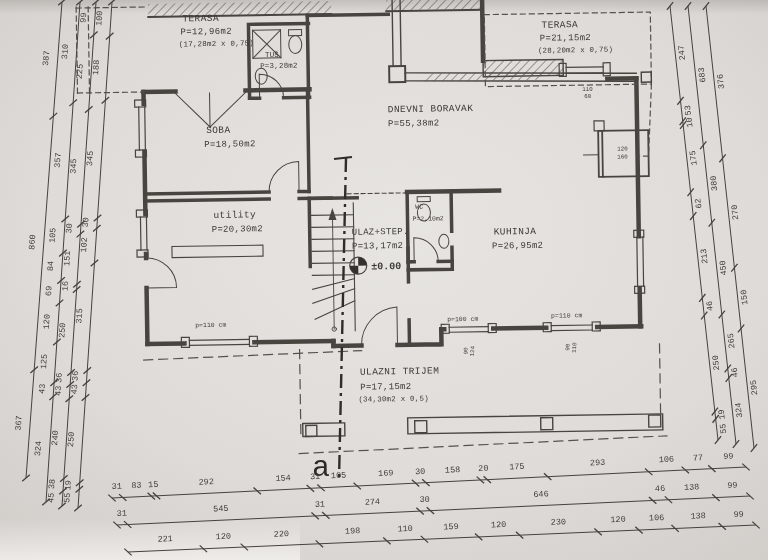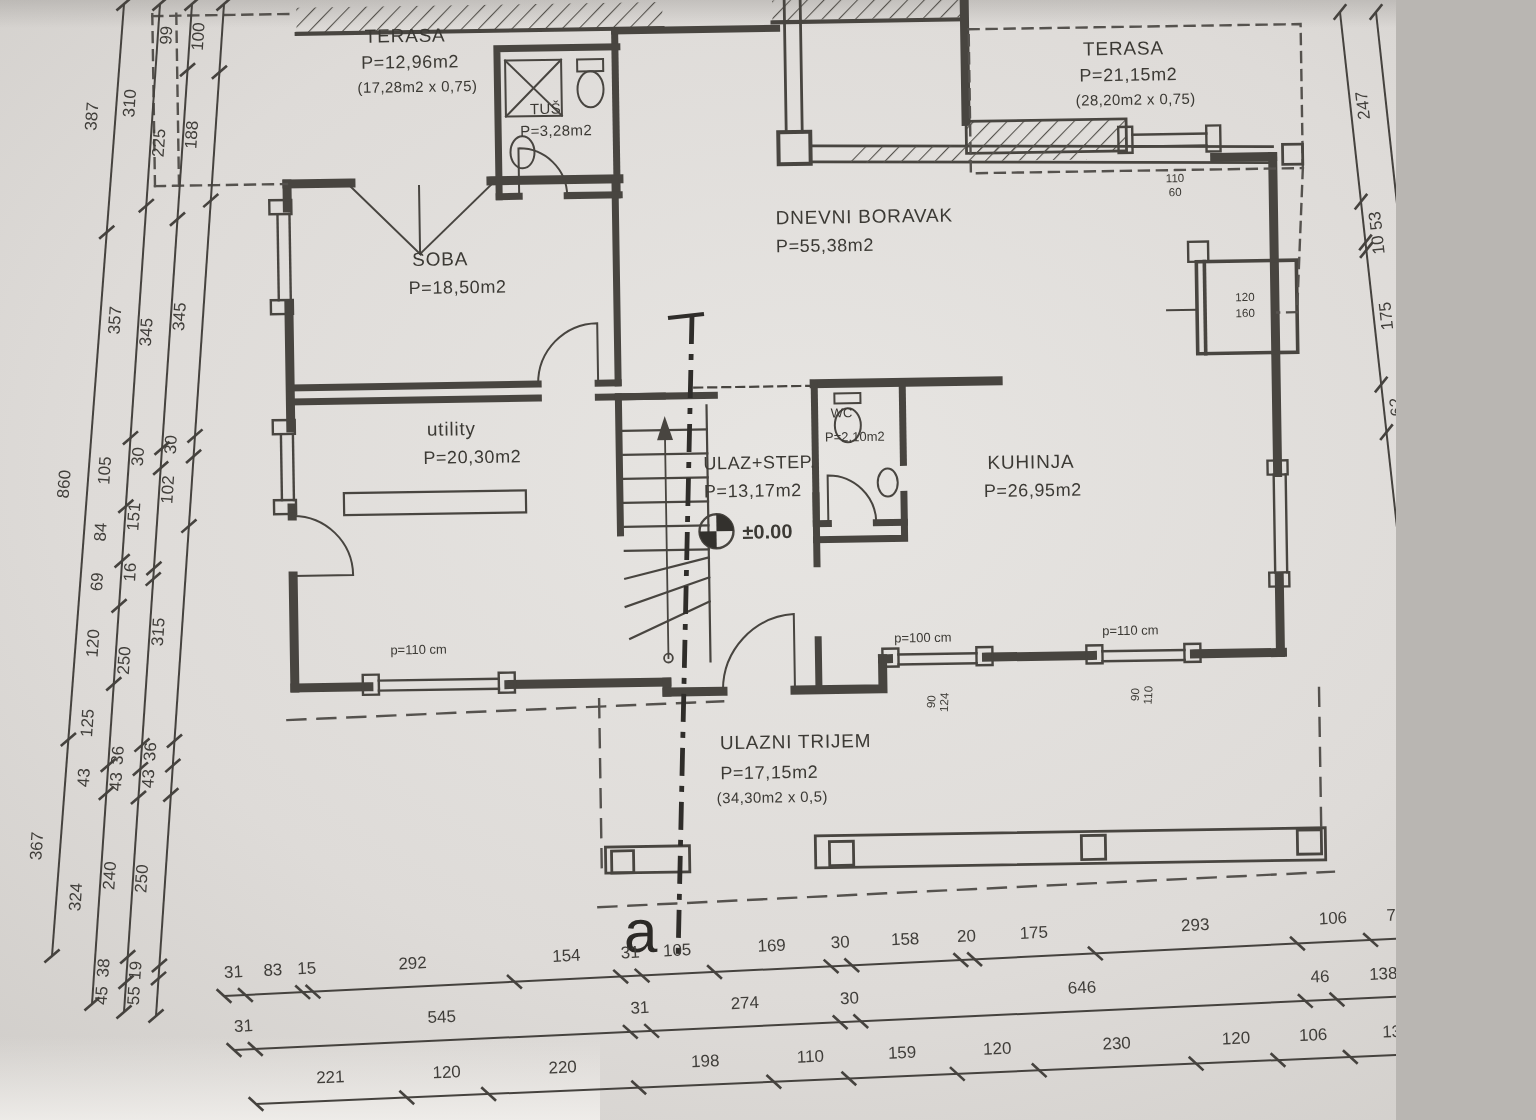--- a/index.html
+++ b/index.html
@@ -1,18 +1,18 @@
 <!DOCTYPE html>
 <html><head>
 <meta charset="utf-8">
 <style>
   html,body{margin:0;padding:0;background:#b9b6b2;}
   #photo{
-    position:relative;width:698px;height:560px;overflow:hidden;
-    font-family:Liberation Sans, sans-serif;
+    position:relative;width:768px;height:560px;overflow:hidden;
+    font-family:Liberation Mono, monospace;
   }
   svg text{fill:#3c3a35;}
   .rname{font-size:9.5px;letter-spacing:.4px;}
   .rarea{font-size:9px;letter-spacing:.3px;}
   .rnote{font-size:7.5px;letter-spacing:.2px;}
   .small{font-size:6.5px;}
   .micro{font-size:5.8px;}
   .lvl{font-size:10px;font-weight:bold;}
   .seca{font-size:30px;fill:#2c2a27;}
   .dimlab{font-size:8.5px;fill:#403e3a;}

